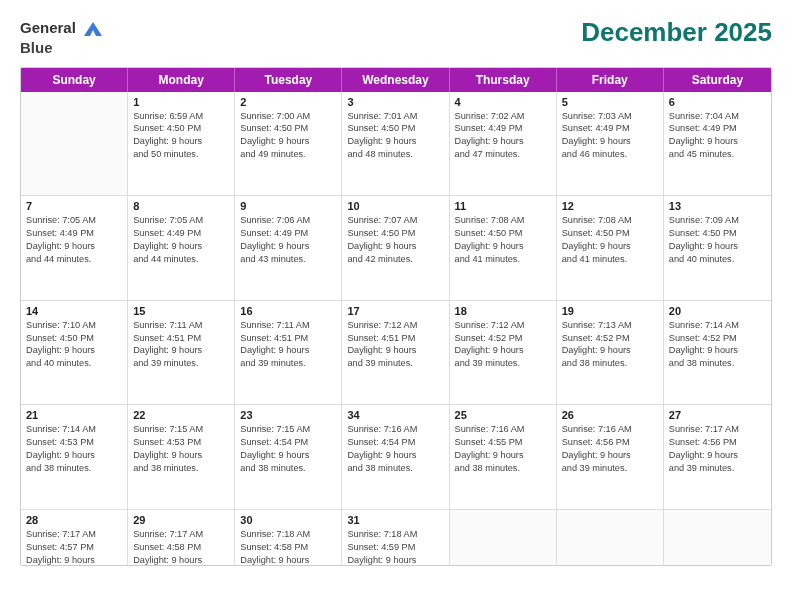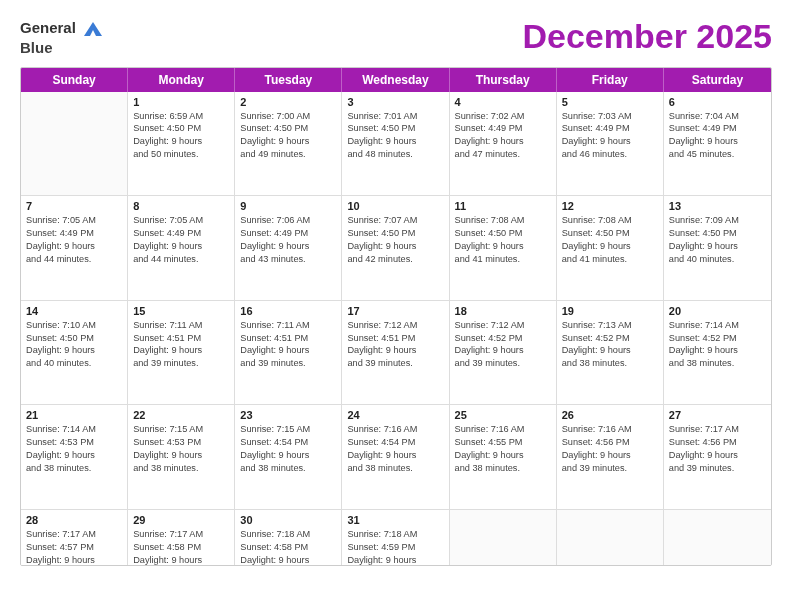--- a/index.html
+++ b/index.html
@@ -25,23 +25,23 @@
     }
     .logo {
       display: flex;
       align-items: center;
       gap: 0;
     }
     .title-block {
       text-align: right;
     }
     .month-title {
-      font-size: 34px;
+      font-size: 26px;
       font-weight: bold;
-      color: #a21caf;
+      color: #0f766e;
       line-height: 1.1;
     }
     .location {
       font-size: 14px;
       color: #555;
       margin-top: 2px;
     }
     .calendar {
       flex: 1;
       border: 1px solid #ccc;
@@ -296,21 +296,21 @@
             <span class="cell-line">and 38 minutes.</span>
           </div>
           <div class="cal-cell">
             <span class="day-num">23</span>
             <span class="cell-line">Sunrise: 7:15 AM</span>
             <span class="cell-line">Sunset: 4:54 PM</span>
             <span class="cell-line">Daylight: 9 hours</span>
             <span class="cell-line">and 38 minutes.</span>
           </div>
           <div class="cal-cell">
-            <span class="day-num">24</span>
+            <span class="day-num">34</span>
             <span class="cell-line">Sunrise: 7:16 AM</span>
             <span class="cell-line">Sunset: 4:54 PM</span>
             <span class="cell-line">Daylight: 9 hours</span>
             <span class="cell-line">and 38 minutes.</span>
           </div>
           <div class="cal-cell">
             <span class="day-num">25</span>
             <span class="cell-line">Sunrise: 7:16 AM</span>
             <span class="cell-line">Sunset: 4:55 PM</span>
             <span class="cell-line">Daylight: 9 hours</span>

